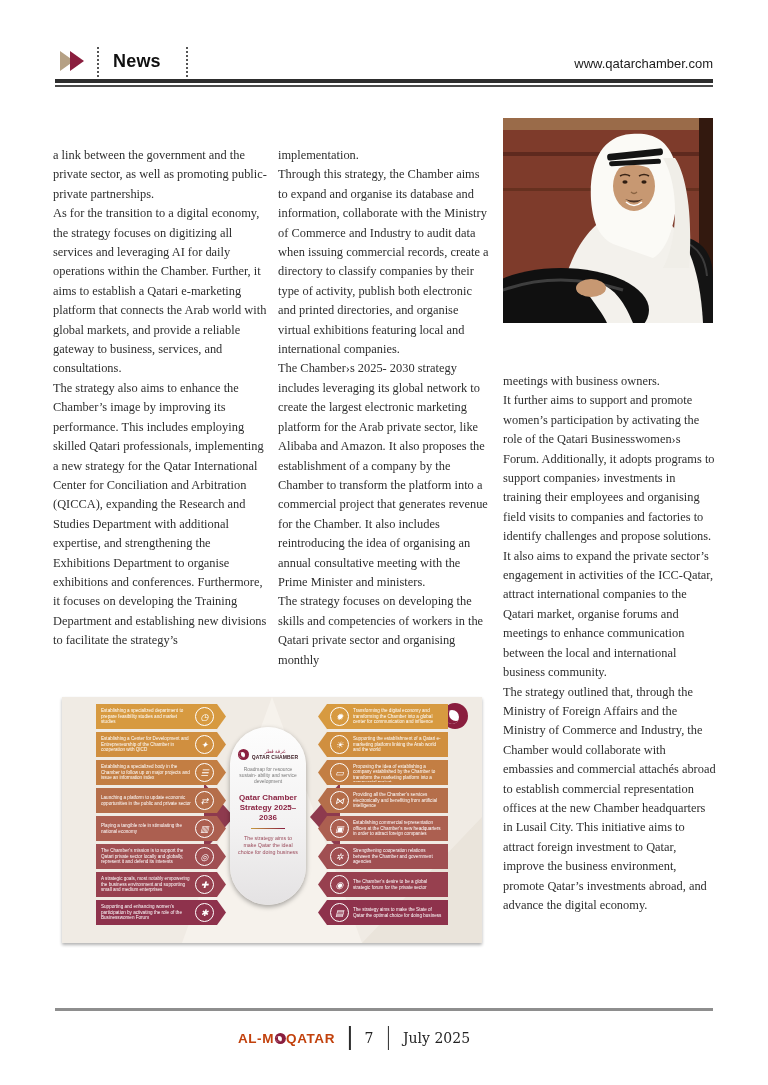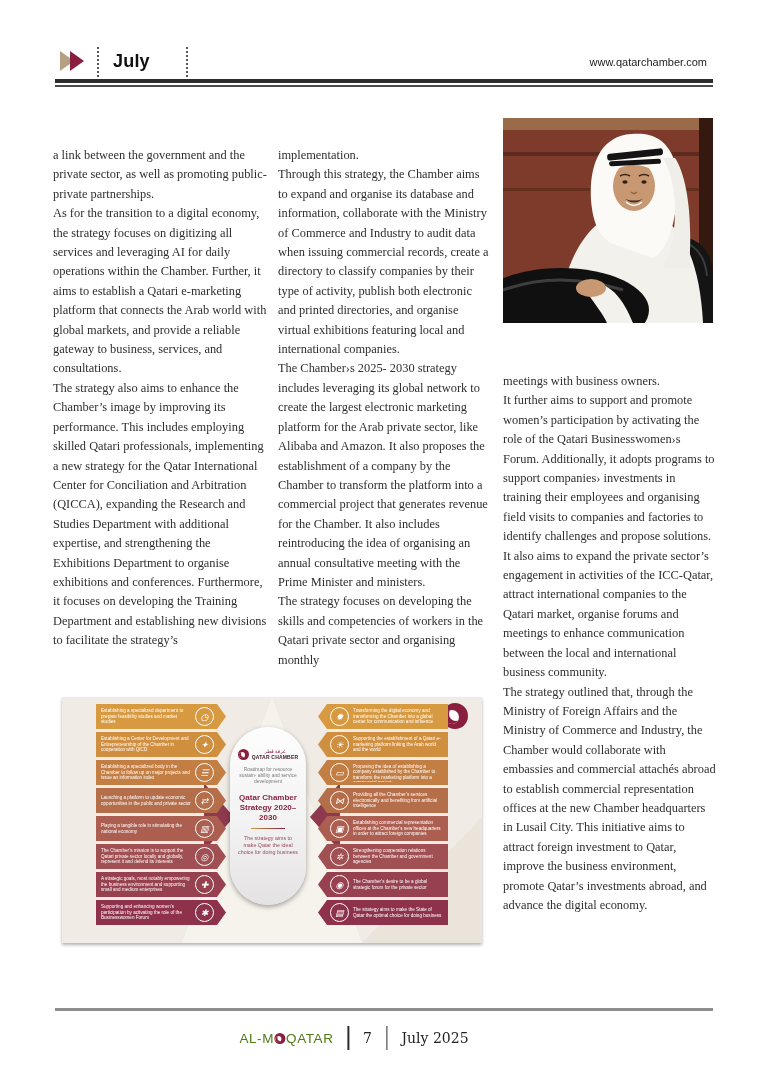--- a/index.html
+++ b/index.html
@@ -4,21 +4,21 @@
 <style>
   html,body{margin:0;padding:0;background:#e8e8e8;}
   .page{position:relative;width:768px;height:1085px;background:#ffffff;margin:0 auto;overflow:hidden;
         font-family:"Liberation Sans",sans-serif;}
   
   .hdr-arrow{position:absolute;width:0;height:0;border-style:solid;}
   .arrow-tan{left:60px;top:51px;border-width:10px 0 10px 14px;border-color:transparent transparent transparent #b5a084;}
   .arrow-maroon{left:70px;top:51px;border-width:10px 0 10px 14px;border-color:transparent transparent transparent #8a1e3e;}
   .dotline{position:absolute;top:47px;height:30px;width:0;border-left:2px dotted #555;}
   .hdr-title{position:absolute;left:113px;top:51px;font-size:18px;font-weight:bold;color:#101010;letter-spacing:.2px;}
-  .hdr-url{position:absolute;right:61px;top:56px;font-size:11px;color:#1c1c1c;}
+  .hdr-url{position:absolute;right:55px;top:56px;font-size:13px;color:#1c1c1c;}
   .rule-thick{position:absolute;left:55px;top:79px;width:658px;height:4px;background:#2d2d2d;}
   .rule-thin{position:absolute;left:55px;top:85px;width:658px;height:2px;background:#4a4a4a;}
   
   .col{position:absolute;width:214px;font-family:Liberation Serif, serif;
        font-size:12.4px;line-height:19.4px;color:#2e2e2e;white-space:pre-line;margin-top:32px;}
   .col1{left:53px;top:114px;}
   .col2{left:278px;top:114px;}
   .col3{left:503px;top:340px;}
   
   .photo{position:absolute;left:503px;top:118px;width:210px;height:205px;overflow:hidden;}
@@ -57,34 +57,34 @@
   .spiral{border-radius:50%;background:#8a1e3e;position:relative;display:inline-block;}
   .spiral::after{content:"";position:absolute;border-radius:50%;background:#fff;}
   .sp-big{width:26px;height:26px;position:absolute;right:14px;top:6px;}
   .sp-big::after{width:14px;height:14px;left:3px;top:7px;box-shadow:4px -3px 0 0 #8a1e3e inset;}
   .sp-small{width:11px;height:11px;}
   .sp-small::after{width:6px;height:6px;left:1px;top:3px;box-shadow:2px -1px 0 0 #8a1e3e inset;}
   
   .foot-rule{position:absolute;left:55px;top:1008px;width:658px;height:2.5px;background:#8e8e8e;}
   .footer{position:absolute;left:354px;top:1026px;transform:translateX(-50%);
           display:flex;align-items:center;gap:14px;}
-  .brand{display:flex;align-items:center;font-size:13.5px;font-weight:normal;color:#4d7c0f;letter-spacing:.6px;justify-content:space-between;}
+  .brand{display:flex;align-items:center;font-size:13.5px;font-weight:bold;color:#c2410c;letter-spacing:.6px;justify-content:space-between;}
   .brand .sp-small{margin:0 .5px;}
   .fsep{width:1.5px;height:24px;background:#2c2c2c;}
   .fserif{font-family:"DejaVu Serif","Liberation Serif",serif;font-size:14px;color:#222;}
 </style>
 </head>
 <body>
 
 <div class="page">
 
   <div class="hdr-arrow arrow-tan"></div>
   <div class="hdr-arrow arrow-maroon"></div>
   <div class="dotline" style="left:97px;"></div>
-  <div class="hdr-title">July</div>
+  <div class="hdr-title">News</div>
   <div class="dotline" style="left:186px;"></div>
   <div class="hdr-url">www.qatarchamber.com</div>
   <div class="rule-thick"></div>
   <div class="rule-thin"></div>
 
   <div class="col col1">a link between the government and the private sector, as well as promoting public-private partnerships.
 As for the transition to a digital economy, the strategy focuses on digitizing all services and leveraging AI for daily operations within the Chamber. Further, it aims to establish a Qatari e-marketing platform that connects the Arab world with global markets, and provide a reliable gateway to business, services, and consultations.
 The strategy also aims to enhance the Chamber’s image by improving its performance. This includes employing skilled Qatari professionals, implementing a new strategy for the Qatar International Center for Conciliation and Arbitration (QICCA), expanding the Research and Studies Department with additional expertise, and strengthening the Exhibitions Department to organise exhibitions and conferences. Furthermore, it focuses on developing the Training Department and establishing new divisions to facilitate the strategy’s</div>
   <div class="col col2">implementation.
 Through this strategy, the Chamber aims to expand and organise its database and information, collaborate with the Ministry of Commerce and Industry to audit data when issuing commercial records, create a directory to classify companies by their type of activity, publish both electronic and printed directories, and organise virtual exhibitions featuring local and international companies.
@@ -242,21 +242,21 @@
       <div class="cap-logo">
         <span class="spiral sp-small"></span>
         <span class="cap-logo-txt">
           <span class="cap-ar">غرفة قطر</span>
           <span class="cap-en">QATAR CHAMBER</span>
         </span>
       </div>
       <div class="cap-sub">Roadmap for resource sustain- ability and service development</div>
       <div class="cap-title">
         <span>Qatar Chamber</span><br>
-        <span>Strategy 2020–2030</span>
+        <span>Strategy 2025–2036</span>
       </div>
       <div class="cap-divider"></div>
       <div class="cap-tag">The strategy aims to make Qatar the ideal choice for doing business</div>
     </div>
   </div>
 
   <div class="foot-rule"></div>
   <div class="footer">
     <span class="brand">
       <span>AL-M</span>

